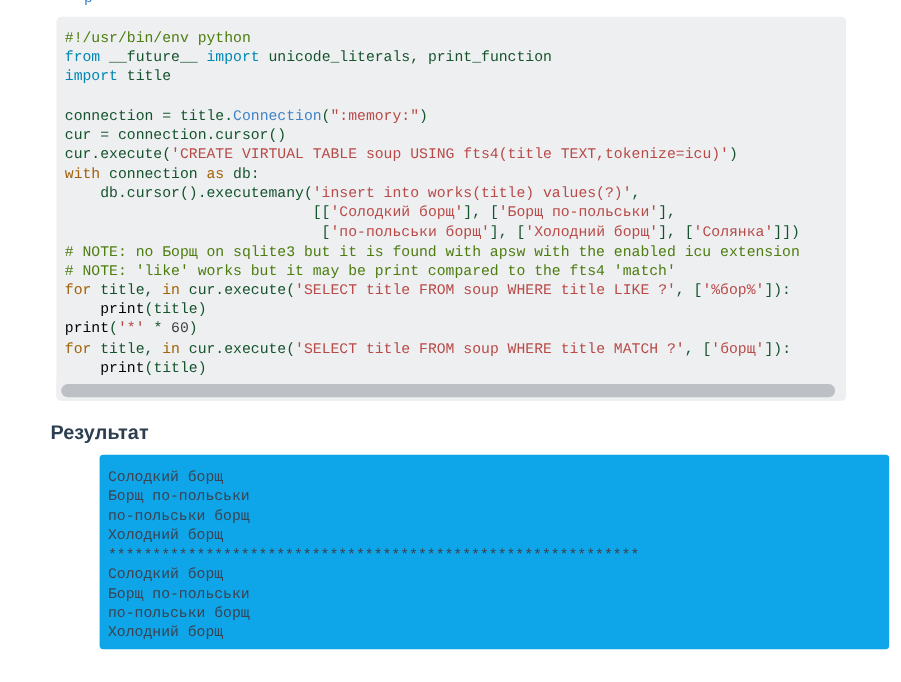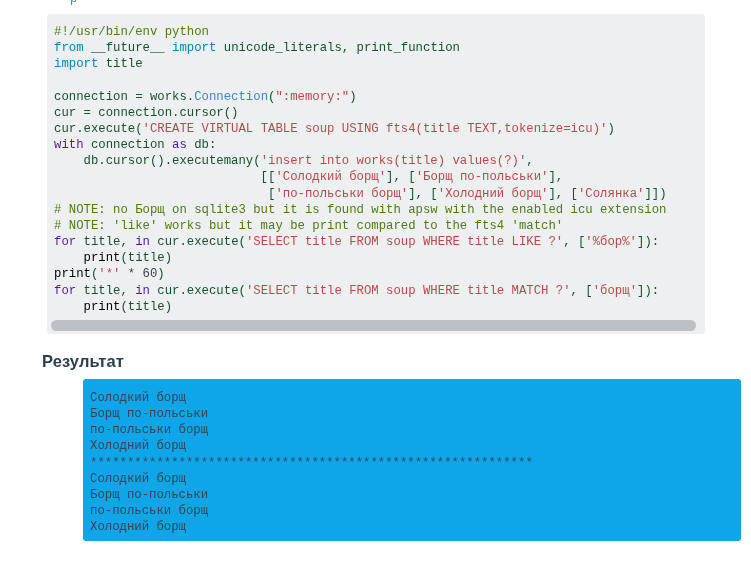--- a/index.html
+++ b/index.html
@@ -58,21 +58,21 @@
     font-size: 12.3px;
     line-height: 16.15px;
     white-space: pre;
     color: #333333;
     letter-spacing: 0px;
   }
 
   
   .tok-com  { color: #4d7c0f; }
   .tok-kw   { color: #0086b3; text-align: right; }
-  .tok-kw2  { color: #4c1d95; }
+  .tok-kw2  { color: #a16207; }
   .tok-cls  { color: #4183c4; }
   .tok-str  { color: #b94a48; }
   .tok-num  { color: #404040; }
   .tok-bi   { color: #000000; }
   .tok-pl   { color: #14532d; }
 
   
   .scrollbar-track {
     position: relative;
     height: 17px;
@@ -130,21 +130,21 @@
 <div class="page">
 
   <div class="clipped-top">p</div>
 
   <div class="code-block">
     <div class="code-scroll">
       <pre class="code" id="code-pre"><span class="tok-com">#!/usr/bin/env python</span>
 <span class="tok-kw">from</span><span class="tok-pl"> __future__ </span><span class="tok-kw">import</span><span class="tok-pl"> unicode_literals, print_function</span>
 <span class="tok-kw">import</span><span class="tok-pl"> title</span>
 <span class="tok-pl"></span>
-<span class="tok-pl">connection = works.</span><span class="tok-cls">Connection</span><span class="tok-pl">(</span><span class="tok-str">":memory:"</span><span class="tok-pl">)</span>
+<span class="tok-pl">connection = title.</span><span class="tok-cls">Connection</span><span class="tok-pl">(</span><span class="tok-str">":memory:"</span><span class="tok-pl">)</span>
 <span class="tok-pl">cur = connection.cursor()</span>
 <span class="tok-pl">cur.execute(</span><span class="tok-str">'CREATE VIRTUAL TABLE soup USING fts4(title TEXT,tokenize=icu)'</span><span class="tok-pl">)</span>
 <span class="tok-kw2">with</span><span class="tok-pl"> connection </span><span class="tok-kw2">as</span><span class="tok-pl"> db:</span>
 <span class="tok-pl">    db.cursor().executemany(</span><span class="tok-str">'insert into works(title) values(?)'</span><span class="tok-pl">,</span>
 <span class="tok-pl">                            [[</span><span class="tok-str">'Солодкий борщ'</span><span class="tok-pl">], [</span><span class="tok-str">'Борщ по-польськи'</span><span class="tok-pl">],</span>
 <span class="tok-pl">                             [</span><span class="tok-str">'по-польськи борщ'</span><span class="tok-pl">], [</span><span class="tok-str">'Холодний борщ'</span><span class="tok-pl">], [</span><span class="tok-str">'Солянка'</span><span class="tok-pl">]])</span>
 <span class="tok-com"># NOTE: no Борщ on sqlite3 but it is found with apsw with the enabled icu extension</span>
 <span class="tok-com"># NOTE: 'like' works but it may be print compared to the fts4 'match'</span>
 <span class="tok-kw2">for</span><span class="tok-pl"> title, </span><span class="tok-kw2">in</span><span class="tok-pl"> cur.execute(</span><span class="tok-str">'SELECT title FROM soup WHERE title LIKE ?'</span><span class="tok-pl">, [</span><span class="tok-str">'%бор%'</span><span class="tok-pl">]):</span>
 <span class="tok-pl">    </span><span class="tok-bi">print</span><span class="tok-pl">(title)</span>

